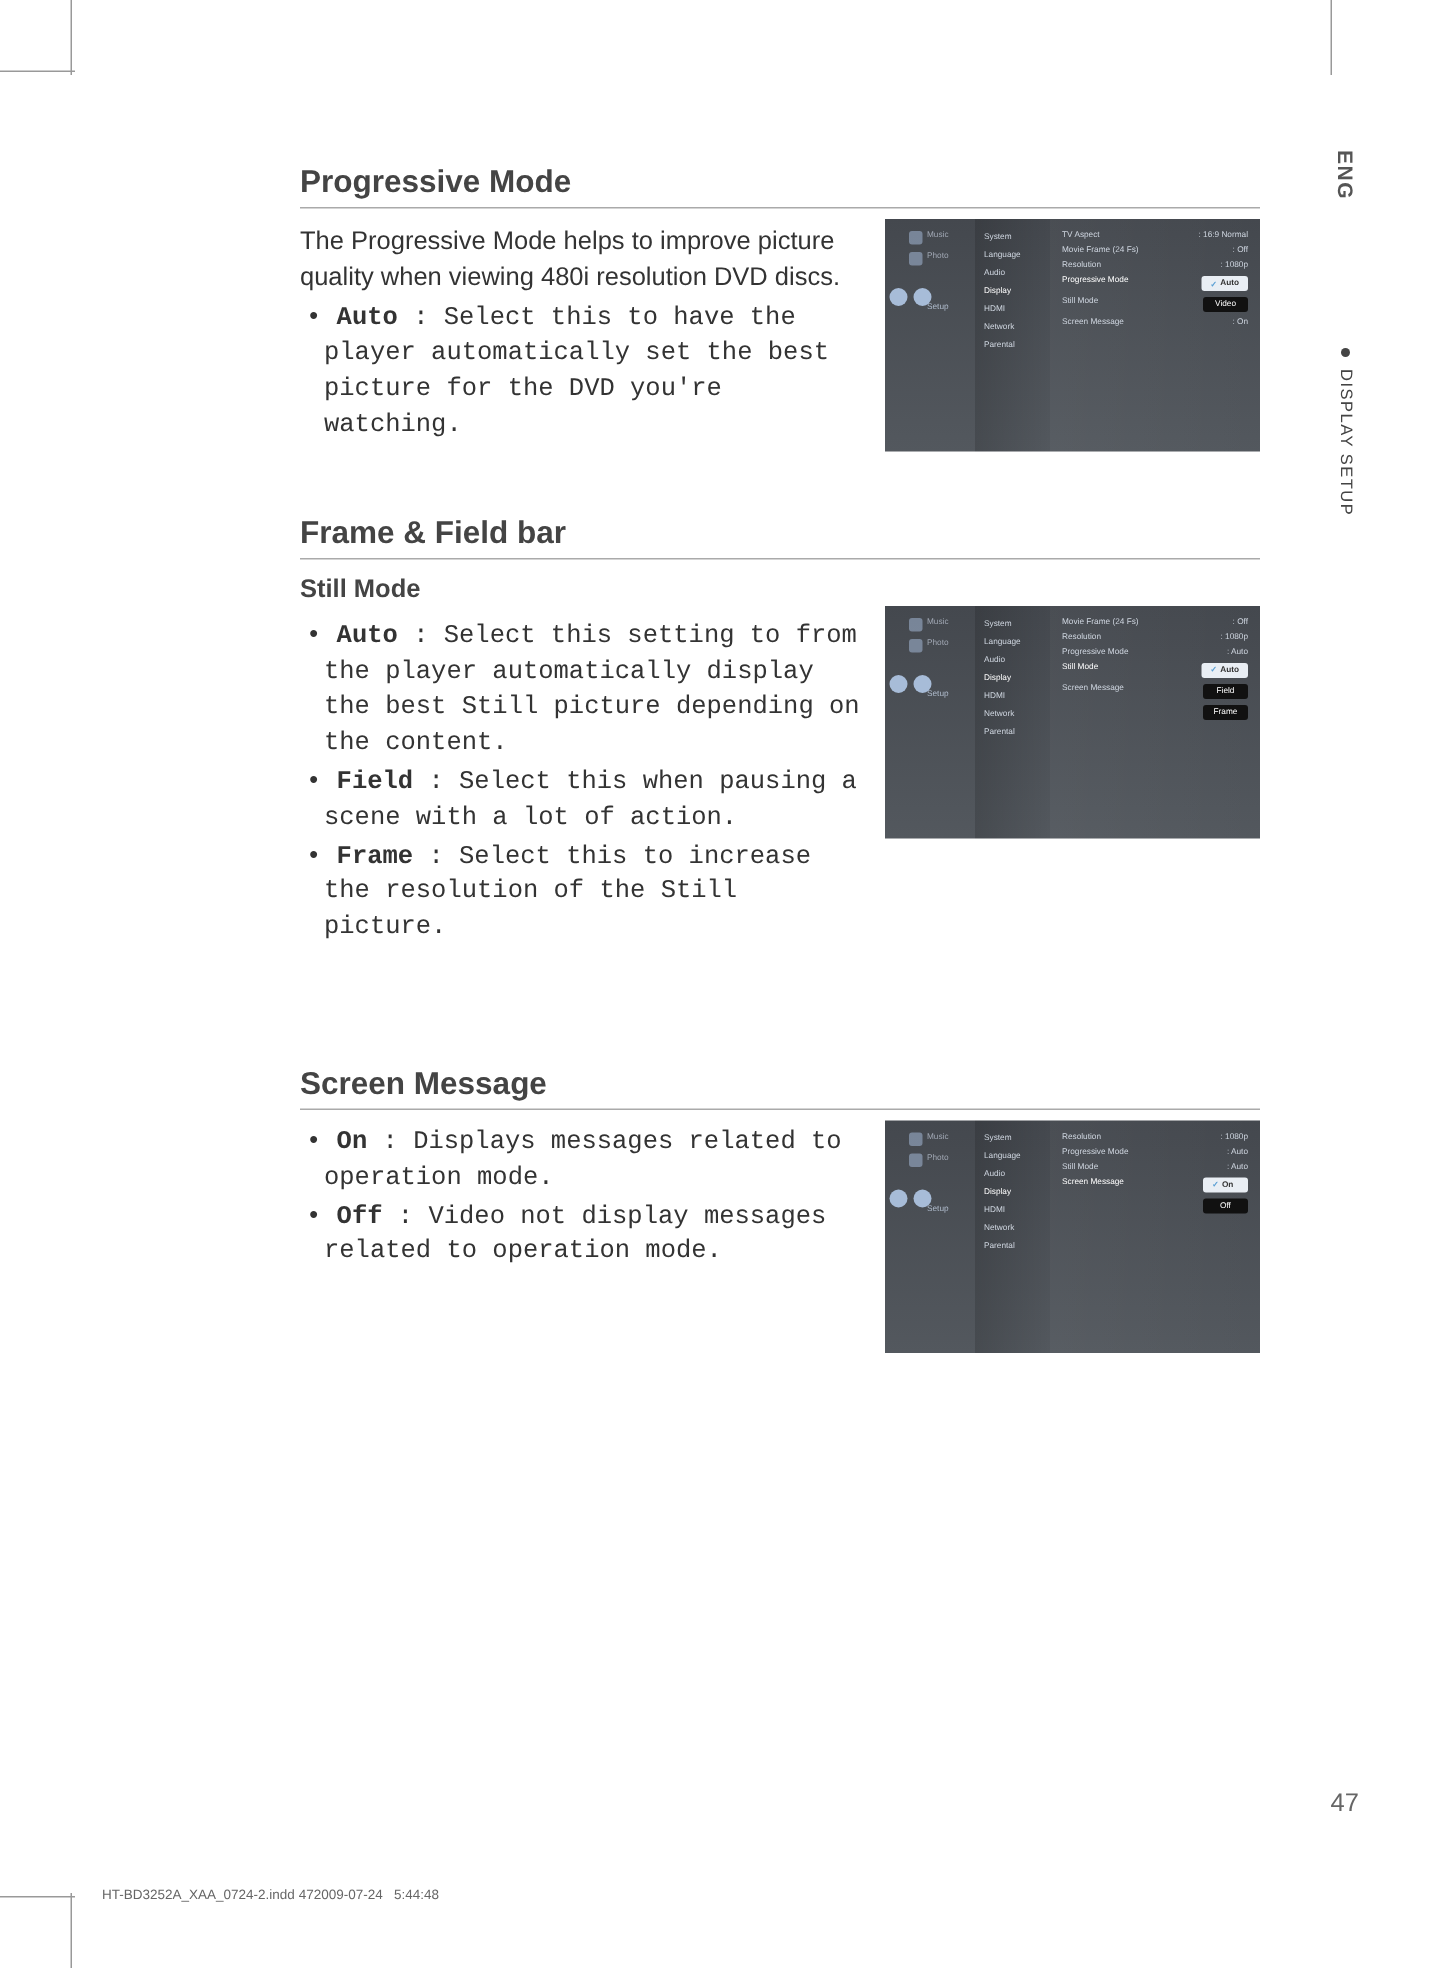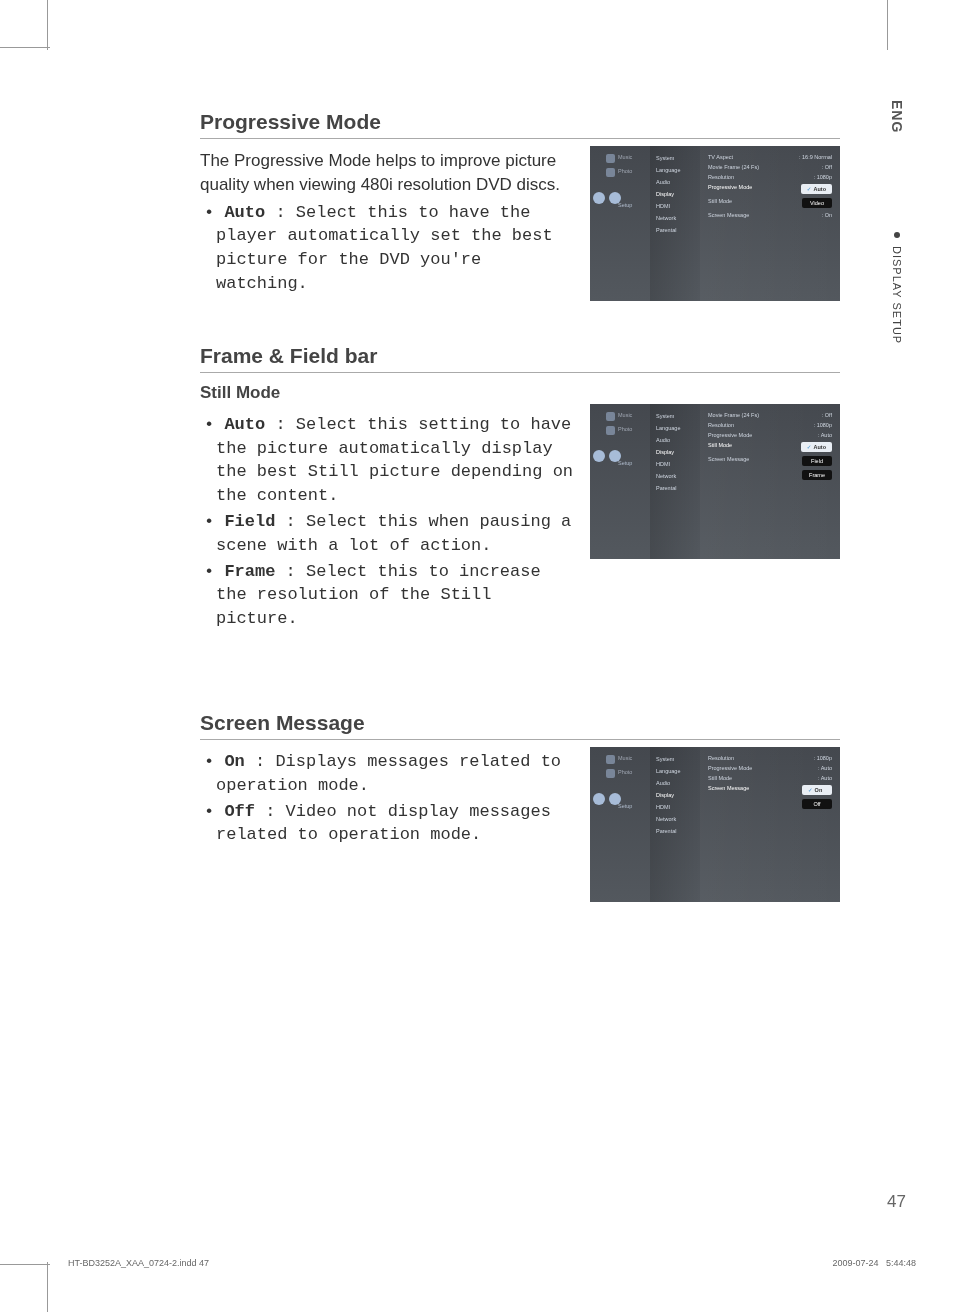--- a/index.html
+++ b/index.html
@@ -33,21 +33,21 @@
   .shot-right .line { display: flex; justify-content: space-between; padding: 2px 0; }
   .shot-right .line.hi .lbl { color: #fff; }
   .pill { background: #e9eef4; color: #333; border-radius: 2px; padding: 0 6px; height: 10px; display: inline-flex; align-items: center; font-size: 5.5px; font-weight: bold; min-width: 30px; }
   .pill .c { color: #5a9fd4; margin-right: 2px; }
   .pill-dark { background: #111; color: #fff; border-radius: 2px; padding: 0 6px; height: 10px; display: inline-flex; align-items: center; font-size: 5.5px; min-width: 30px; justify-content: center; }
   .sidetab { position: absolute; top: 100px; right: 35px; width: 30px; }
   .eng { font-size: 14px; font-weight: bold; letter-spacing: 1px; writing-mode: vertical-rl; color: #555; height: 40px; }
   .tab { margin-top: 80px; writing-mode: vertical-rl; background: #fff; border: none; font-size: 11px; letter-spacing: 1px; padding: 12px 2px; color: #444; height: 180px; display: flex; align-items: center; }
   .tab .dot { width: 6px; height: 6px; border-radius: 50%; background: #444; margin-bottom: 8px; }
   .pagenum { position: absolute; right: 48px; bottom: 100px; font-size: 17px; font-weight: normal; color: #666; }
-  .footer { position: absolute; bottom: 44px; left: 68px; right: 38px; font-size: 9px; color: #666; display: flex; justify-content: space-between; margin-top: 36px; }
+  .footer { position: absolute; bottom: 44px; left: 68px; right: 38px; font-size: 9px; color: #666; display: flex; justify-content: flex-start; margin-top: 36px; }
   .shot2 { top: 0px; }
   .shot3 { top: 6px; }
   
   .mini { position:absolute; width:9px; height:9px; background:#8fa0b8; border-radius:2px; opacity:.7 }
 </style>
 </head>
 <body>
 
 <div class="crop-top">
   <div class="v1"></div>
@@ -129,21 +129,21 @@
           </div>
       </div>
     </div>
   </div>
 
   <div class="section" style="margin-top:48px">
     <h2>Frame &amp; Field bar</h2>
     <h3>Still Mode</h3>
     <div class="text-col">
       <ul>
-        <li>• <span class="b">Auto</span><span> : Select this setting to have the picture automatically display the best Still picture depending on the content.</span></li>
+        <li>• <span class="b">Auto</span><span> : Select this setting to from the player automatically display the best Still picture depending on the content.</span></li>
         <li>• <span class="b">Field</span><span>  : Select this when pausing a scene with a lot of action.</span></li>
         <li>• <span class="b">Frame</span><span> : Select this to increase the resolution of the Still picture.</span></li>
       </ul>
     </div>
 
     <div class="shot shot2" style="top:60px">
       <div class="shot-left">
         <span class="mini" style="top:8px; left:16px"></span>
         <div class="row" style="margin-top:4px">Music</div>
         <span class="mini" style="top:22px; left:16px"></span>

